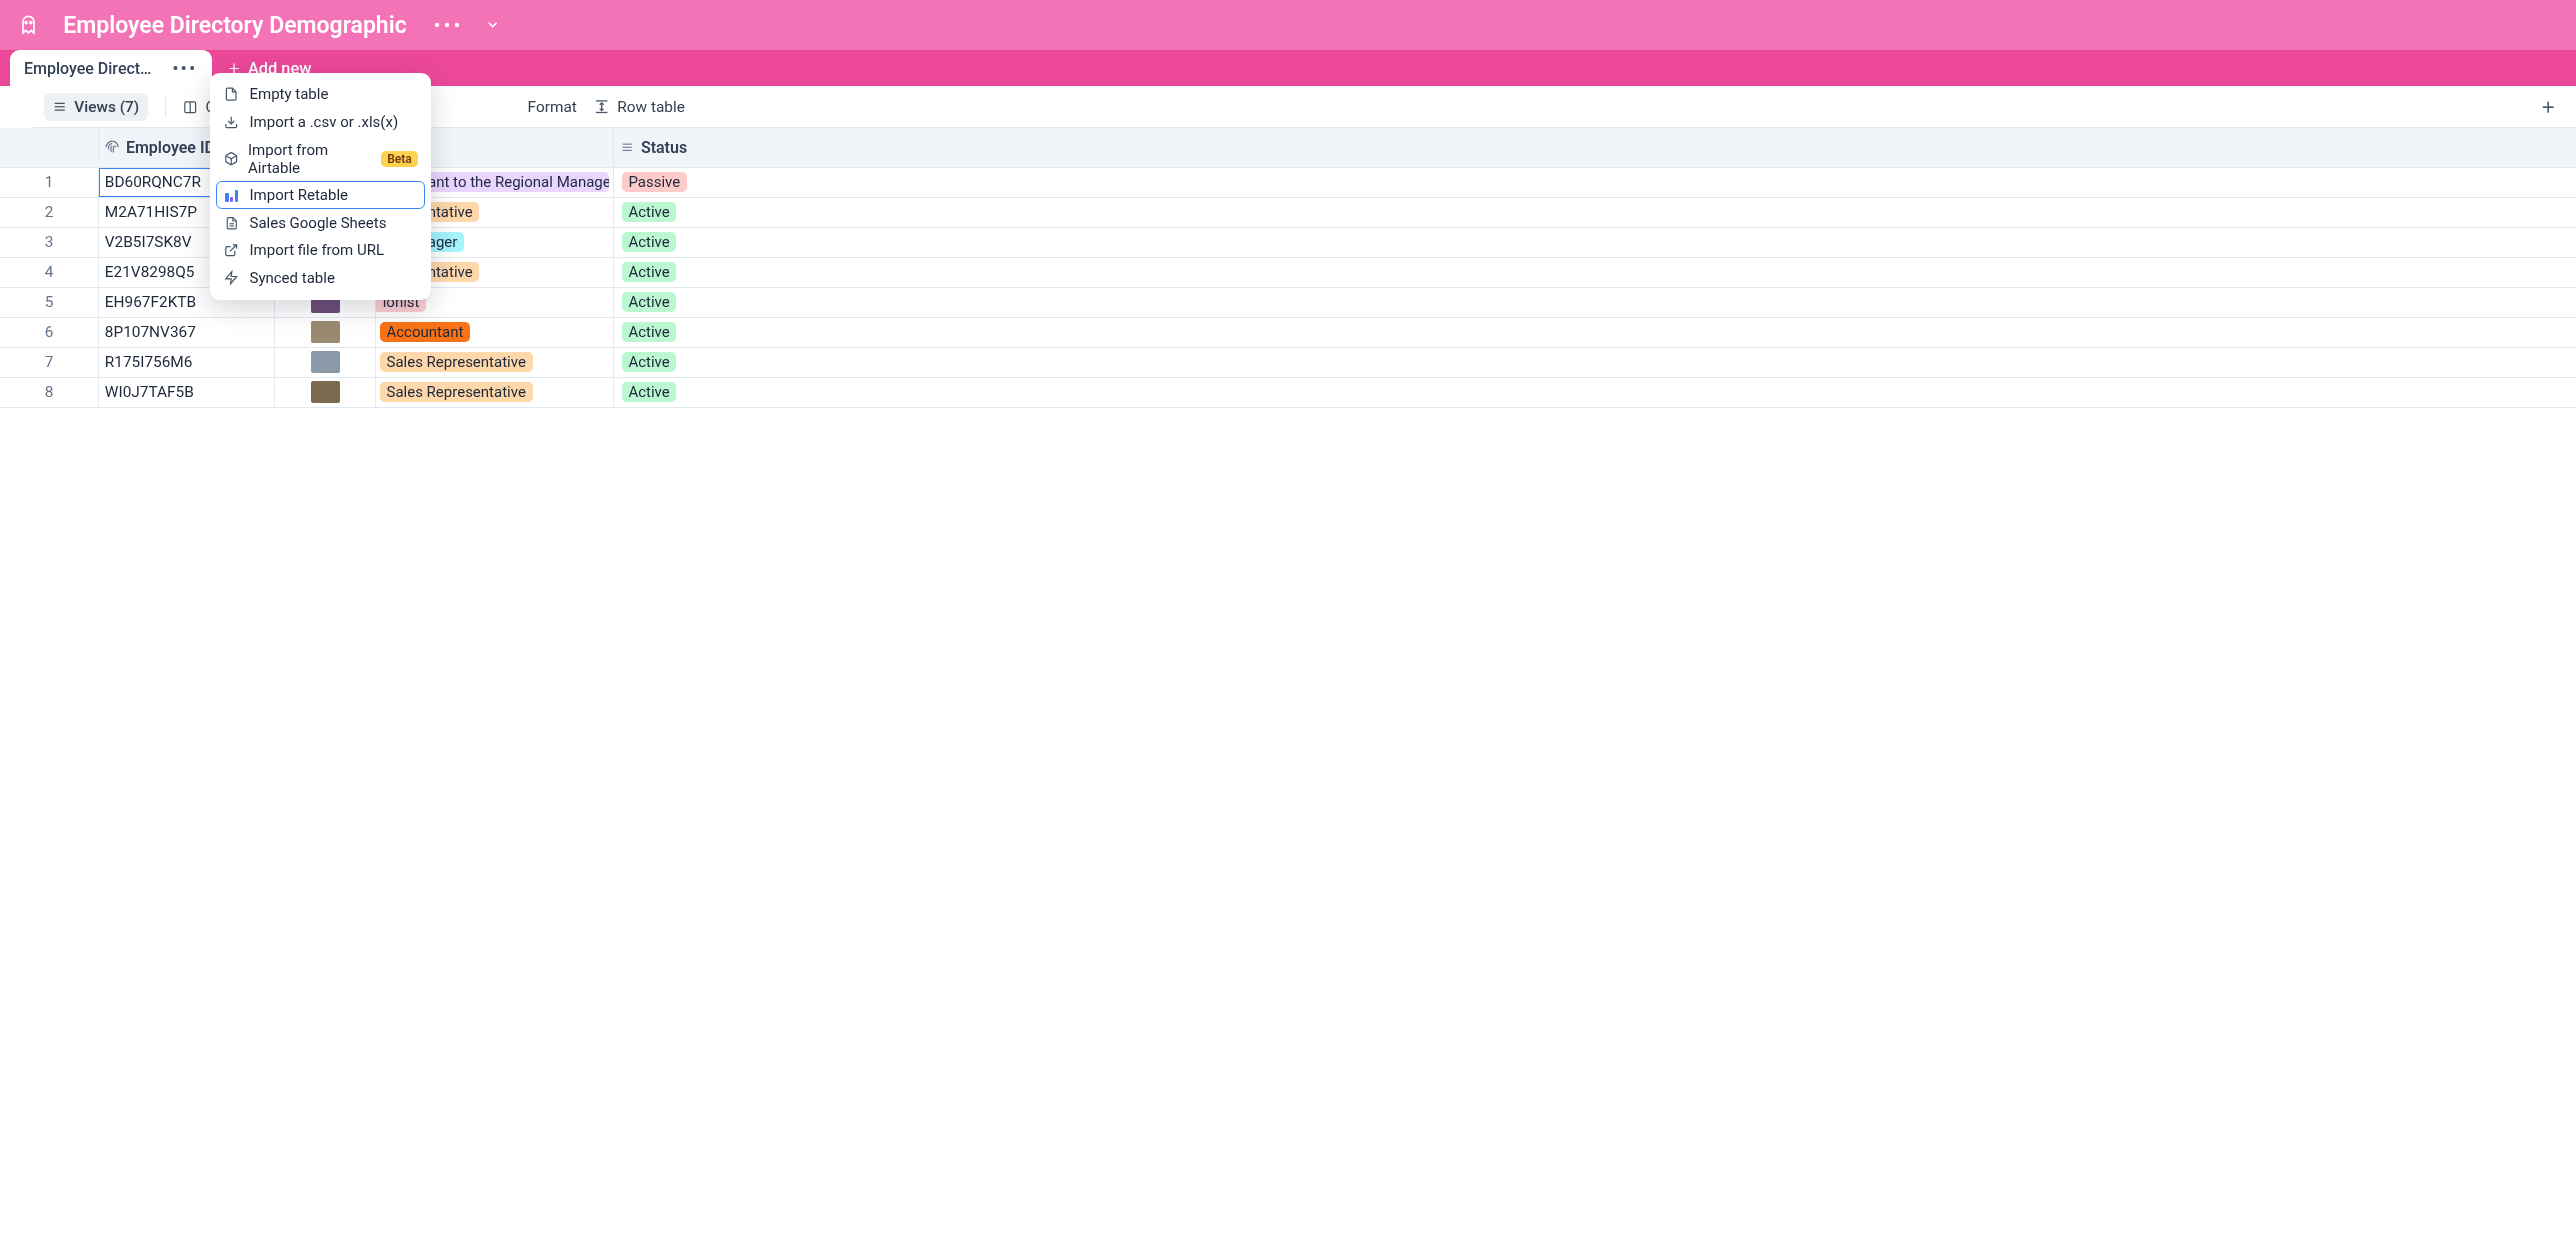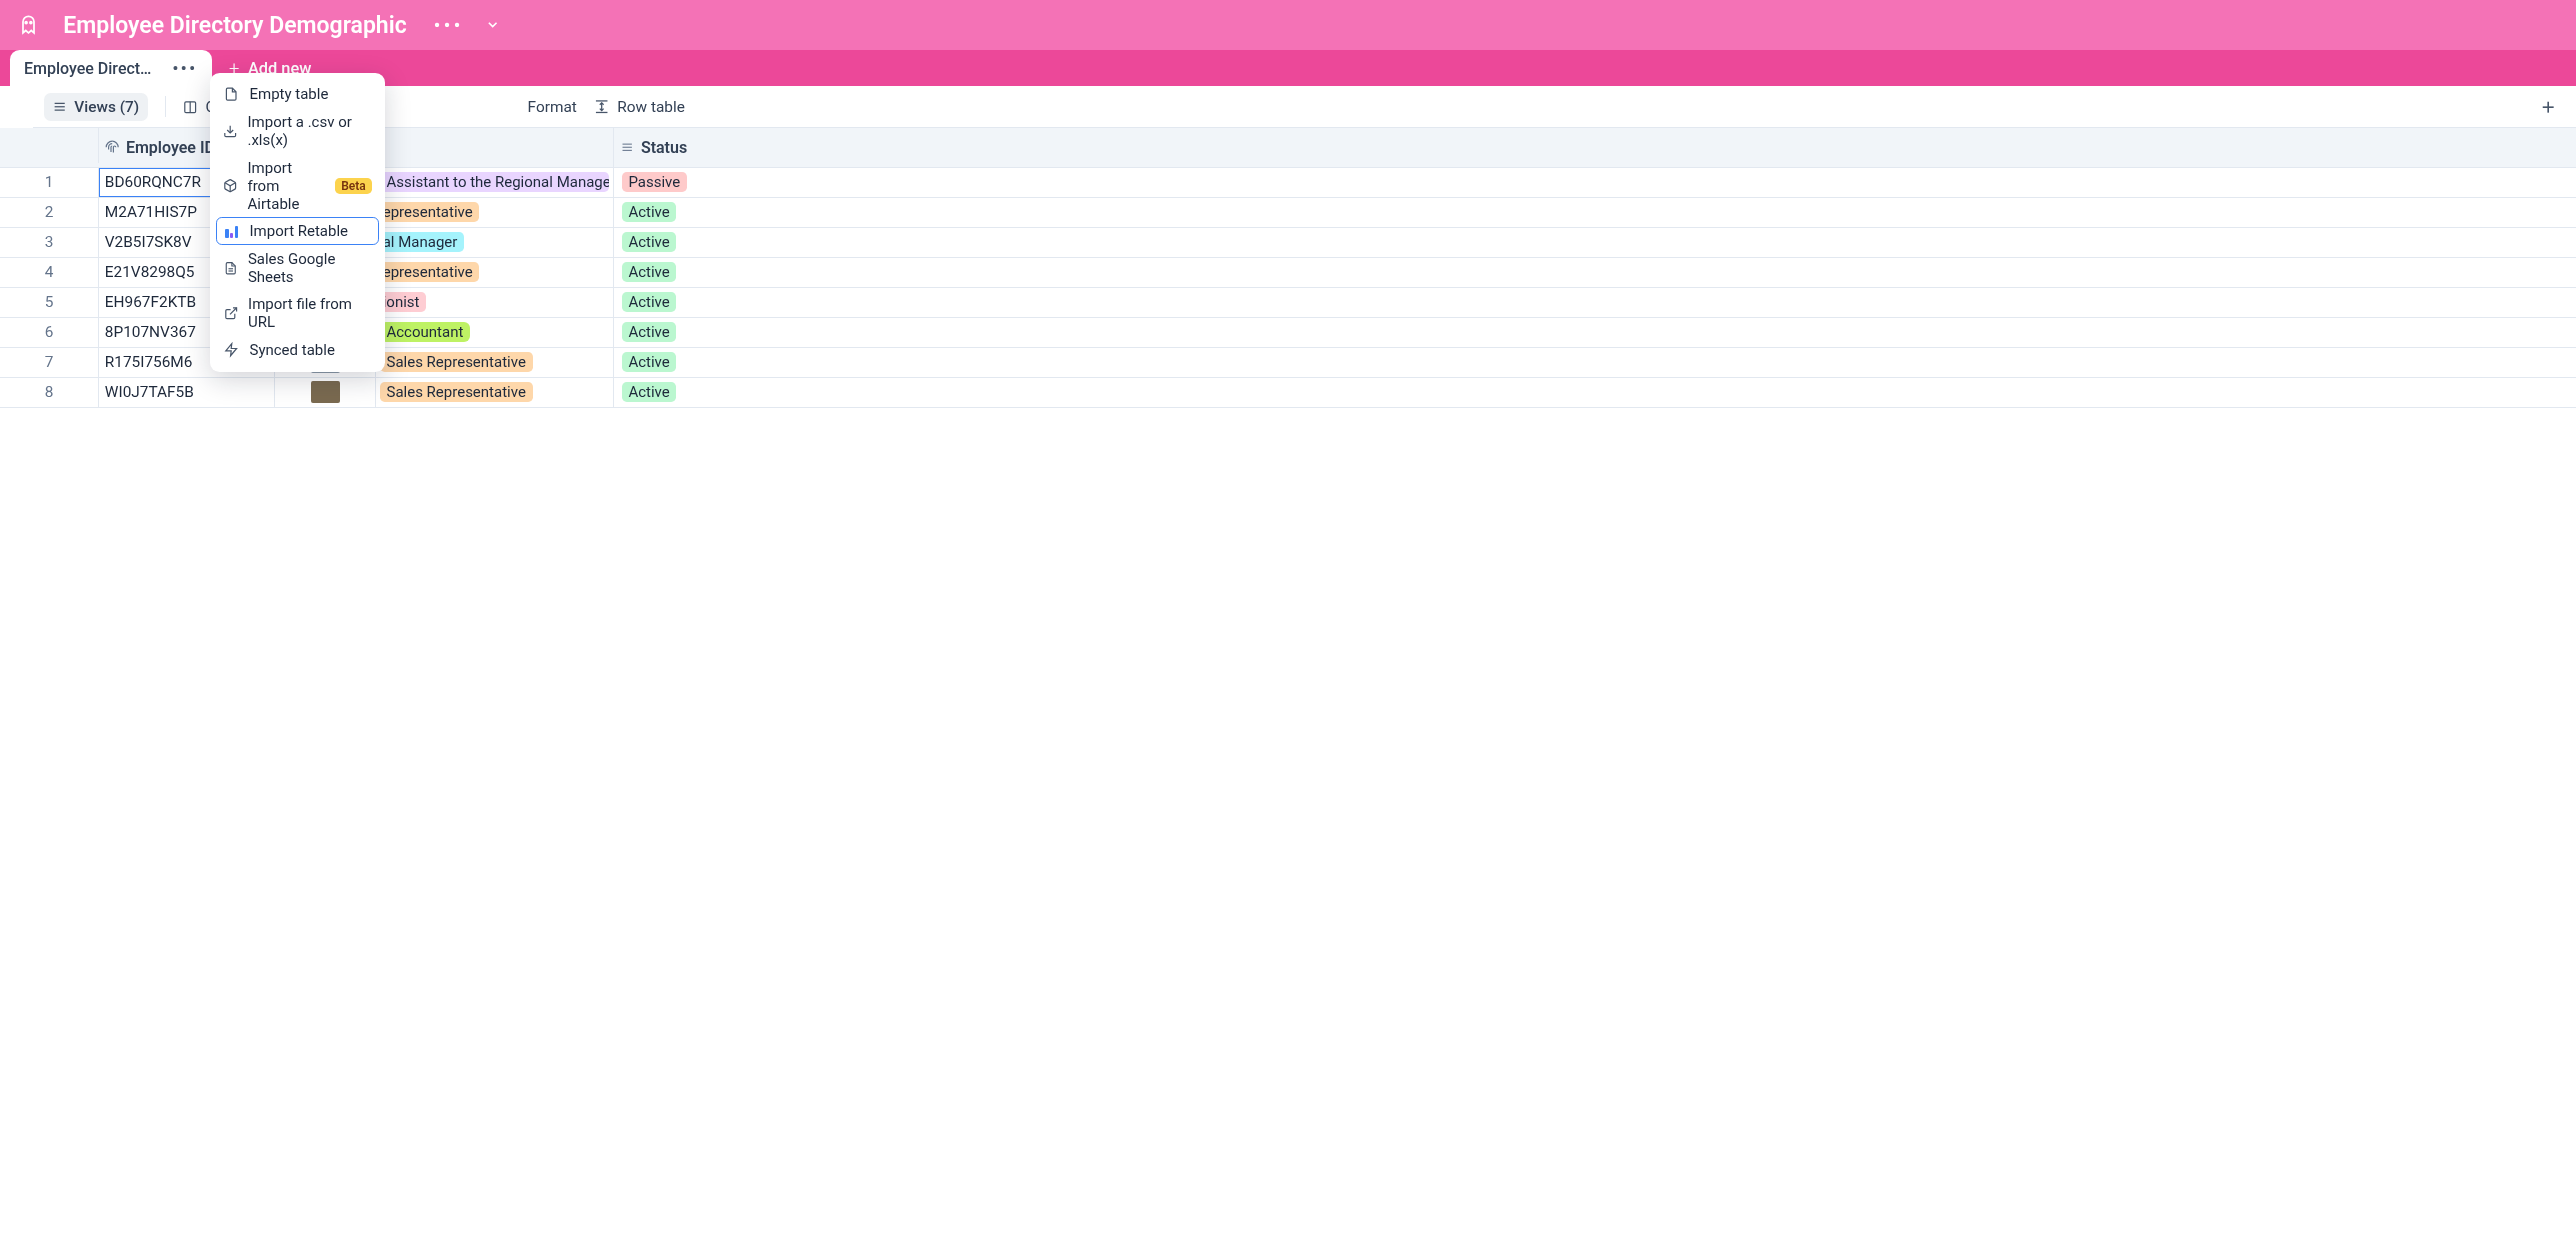--- a/index.html
+++ b/index.html
@@ -185,28 +185,28 @@
       color: #1e293b;
       white-space: nowrap;
       overflow: hidden;
       text-overflow: clip;
     }
     .tag-purple { background: #e9d5ff; }
     .tag-orange { background: #fed7aa; }
     .tag-cyan { background: #a5f3fc; }
     .tag-pink { background: #fecdd3; }
     .tag-green { background: #bbf7d0; }
-    .tag-lgreen { background: #bef264; border-radius: 6px; }
+    .tag-lgreen { background: #f97316; }
     .tag-red { background: #fecaca; }
 
     .dropdown {
       position: absolute;
       top: 73px;
       left: 210px;
-      width: 175px;
+      width: 221px;
       background: #fff;
       border-radius: 9.6px;
       box-shadow: 0 7.7px 27px rgba(15,23,42,0.18);
       padding: 7.7px 5.8px;
       z-index: 100;
     }
     .dropdown-item {
       display: flex;
       align-items: center;
       gap: 9.6px;

